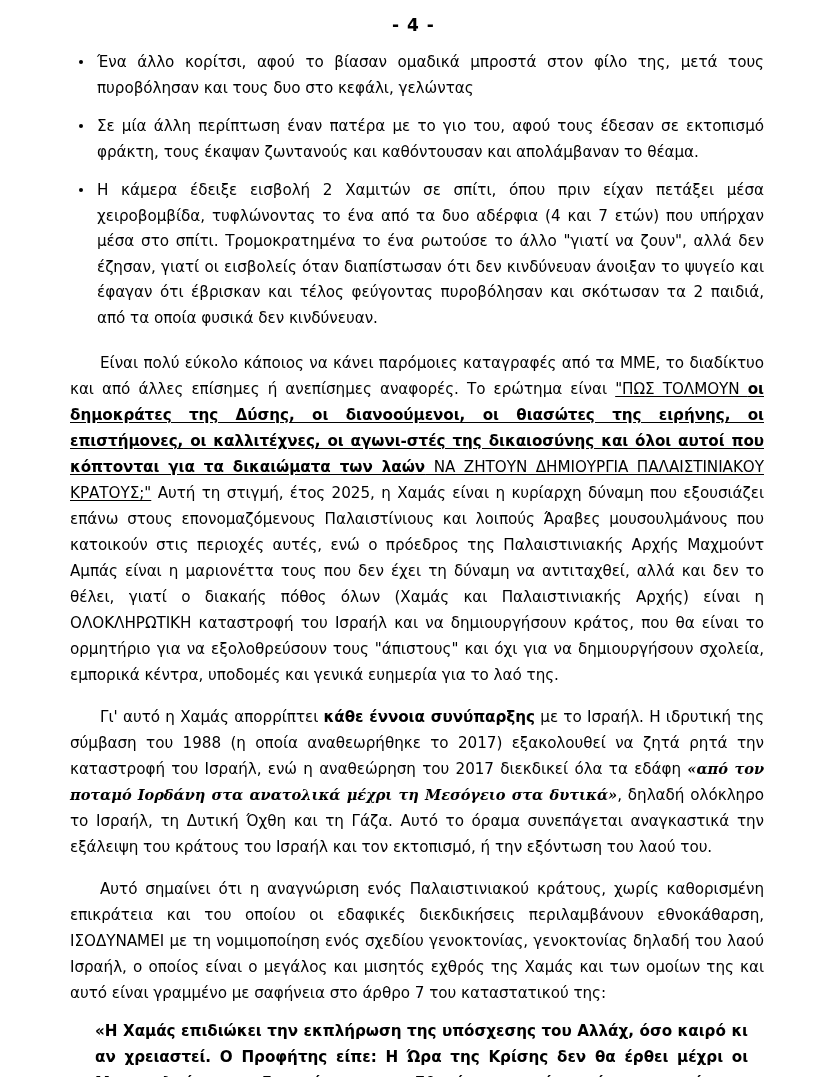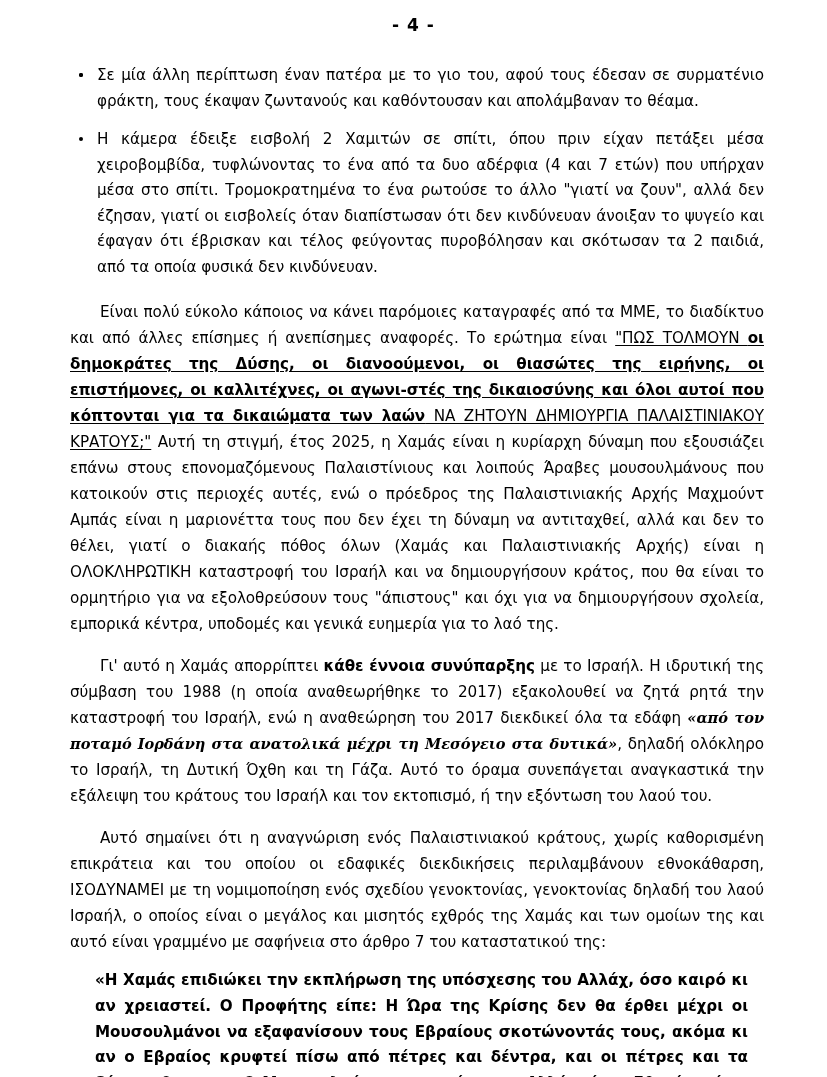--- a/index.html
+++ b/index.html
@@ -97,24 +97,25 @@
 
 <div class="page">
 
   <div class="page-header">- 4 -</div>
 
   <div class="body-area">
 
     <ul class="bullet-list">
       <li class="bullet-item">
         <span class="bullet-dot"></span>
+        <span>Ένα άλλο κορίτσι, αφού το βίασαν ομαδικά μπροστά στον φίλο της, μετά τους πυροβόλησαν και τους δυο στο κεφάλι, γελώντας</span>
       </li>
       <li class="bullet-item">
         <span class="bullet-dot"></span>
-        <span>Σε μία άλλη περίπτωση έναν πατέρα με το γιο του, αφού τους έδεσαν σε συρματένιο φράκτη, τους έκαψαν ζωντανούς και καθόντουσαν και απολάμβαναν το θέαμα.</span>
+        <span>Σε μία άλλη περίπτωση έναν πατέρα με το γιο του, αφού τους έδεσαν σε εκτοπισμό φράκτη, τους έκαψαν ζωντανούς και καθόντουσαν και απολάμβαναν το θέαμα.</span>
       </li>
       <li class="bullet-item">
         <span class="bullet-dot"></span>
         <span>Η κάμερα έδειξε εισβολή 2 Χαμιτών σε σπίτι, όπου πριν είχαν πετάξει μέσα χειροβομβίδα, τυφλώνοντας το ένα από τα δυο αδέρφια (4 και 7 ετών) που υπήρχαν μέσα στο σπίτι. Τρομοκρατημένα το ένα ρωτούσε το άλλο "γιατί να ζουν", αλλά δεν έζησαν, γιατί οι εισβολείς όταν διαπίστωσαν ότι δεν κινδύνευαν άνοιξαν το ψυγείο και έφαγαν ότι έβρισκαν και τέλος φεύγοντας πυροβόλησαν και σκότωσαν τα 2 παιδιά, από τα οποία φυσικά δεν κινδύνευαν.</span>
       </li>
     </ul>
 
     <div class="gap-lg"></div>
 
     <p class="para"><span>Είναι πολύ εύκολο κάποιος να κάνει παρόμοιες καταγραφές από τα ΜΜΕ, το διαδίκτυο και από άλλες επίσημες ή ανεπίσημες αναφορές. Το ερώτημα είναι </span><span class="u">"ΠΩΣ ΤΟΛΜΟΥΝ </span><span class="bu">οι δημοκράτες της Δύσης, οι διανοούμενοι, οι θιασώτες της ειρήνης, οι επιστήμονες, οι καλλιτέχνες, οι αγωνι-στές της δικαιοσύνης και όλοι αυτοί που κόπτονται για τα δικαιώματα των λαών</span><span class="u"> ΝΑ ΖΗΤΟΥΝ ΔΗΜΙΟΥΡΓΙΑ ΠΑΛΑΙΣΤΙΝΙΑΚΟΥ ΚΡΑΤΟΥΣ;"</span><span> Αυτή τη στιγμή, έτος 2025, η Χαμάς είναι η κυρίαρχη δύναμη που εξουσιάζει επάνω στους επονομαζόμενους Παλαιστίνιους και λοιπούς Άραβες μουσουλμάνους που κατοικούν στις περιοχές αυτές, ενώ ο πρόεδρος της Παλαιστινιακής Αρχής Μαχμούντ Αμπάς είναι η μαριονέττα τους που δεν έχει τη δύναμη να αντιταχθεί, αλλά και δεν το θέλει, γιατί ο διακαής πόθος όλων (Χαμάς και Παλαιστινιακής Αρχής) είναι η ΟΛΟΚΛΗΡΩΤΙΚΗ καταστροφή του Ισραήλ και να δημιουργήσουν κράτος, που θα είναι το ορμητήριο για να εξολοθρεύσουν τους "άπιστους" και όχι για να δημιουργήσουν σχολεία, εμπορικά κέντρα, υποδομές και γενικά ευημερία για το λαό της.</span></p>

